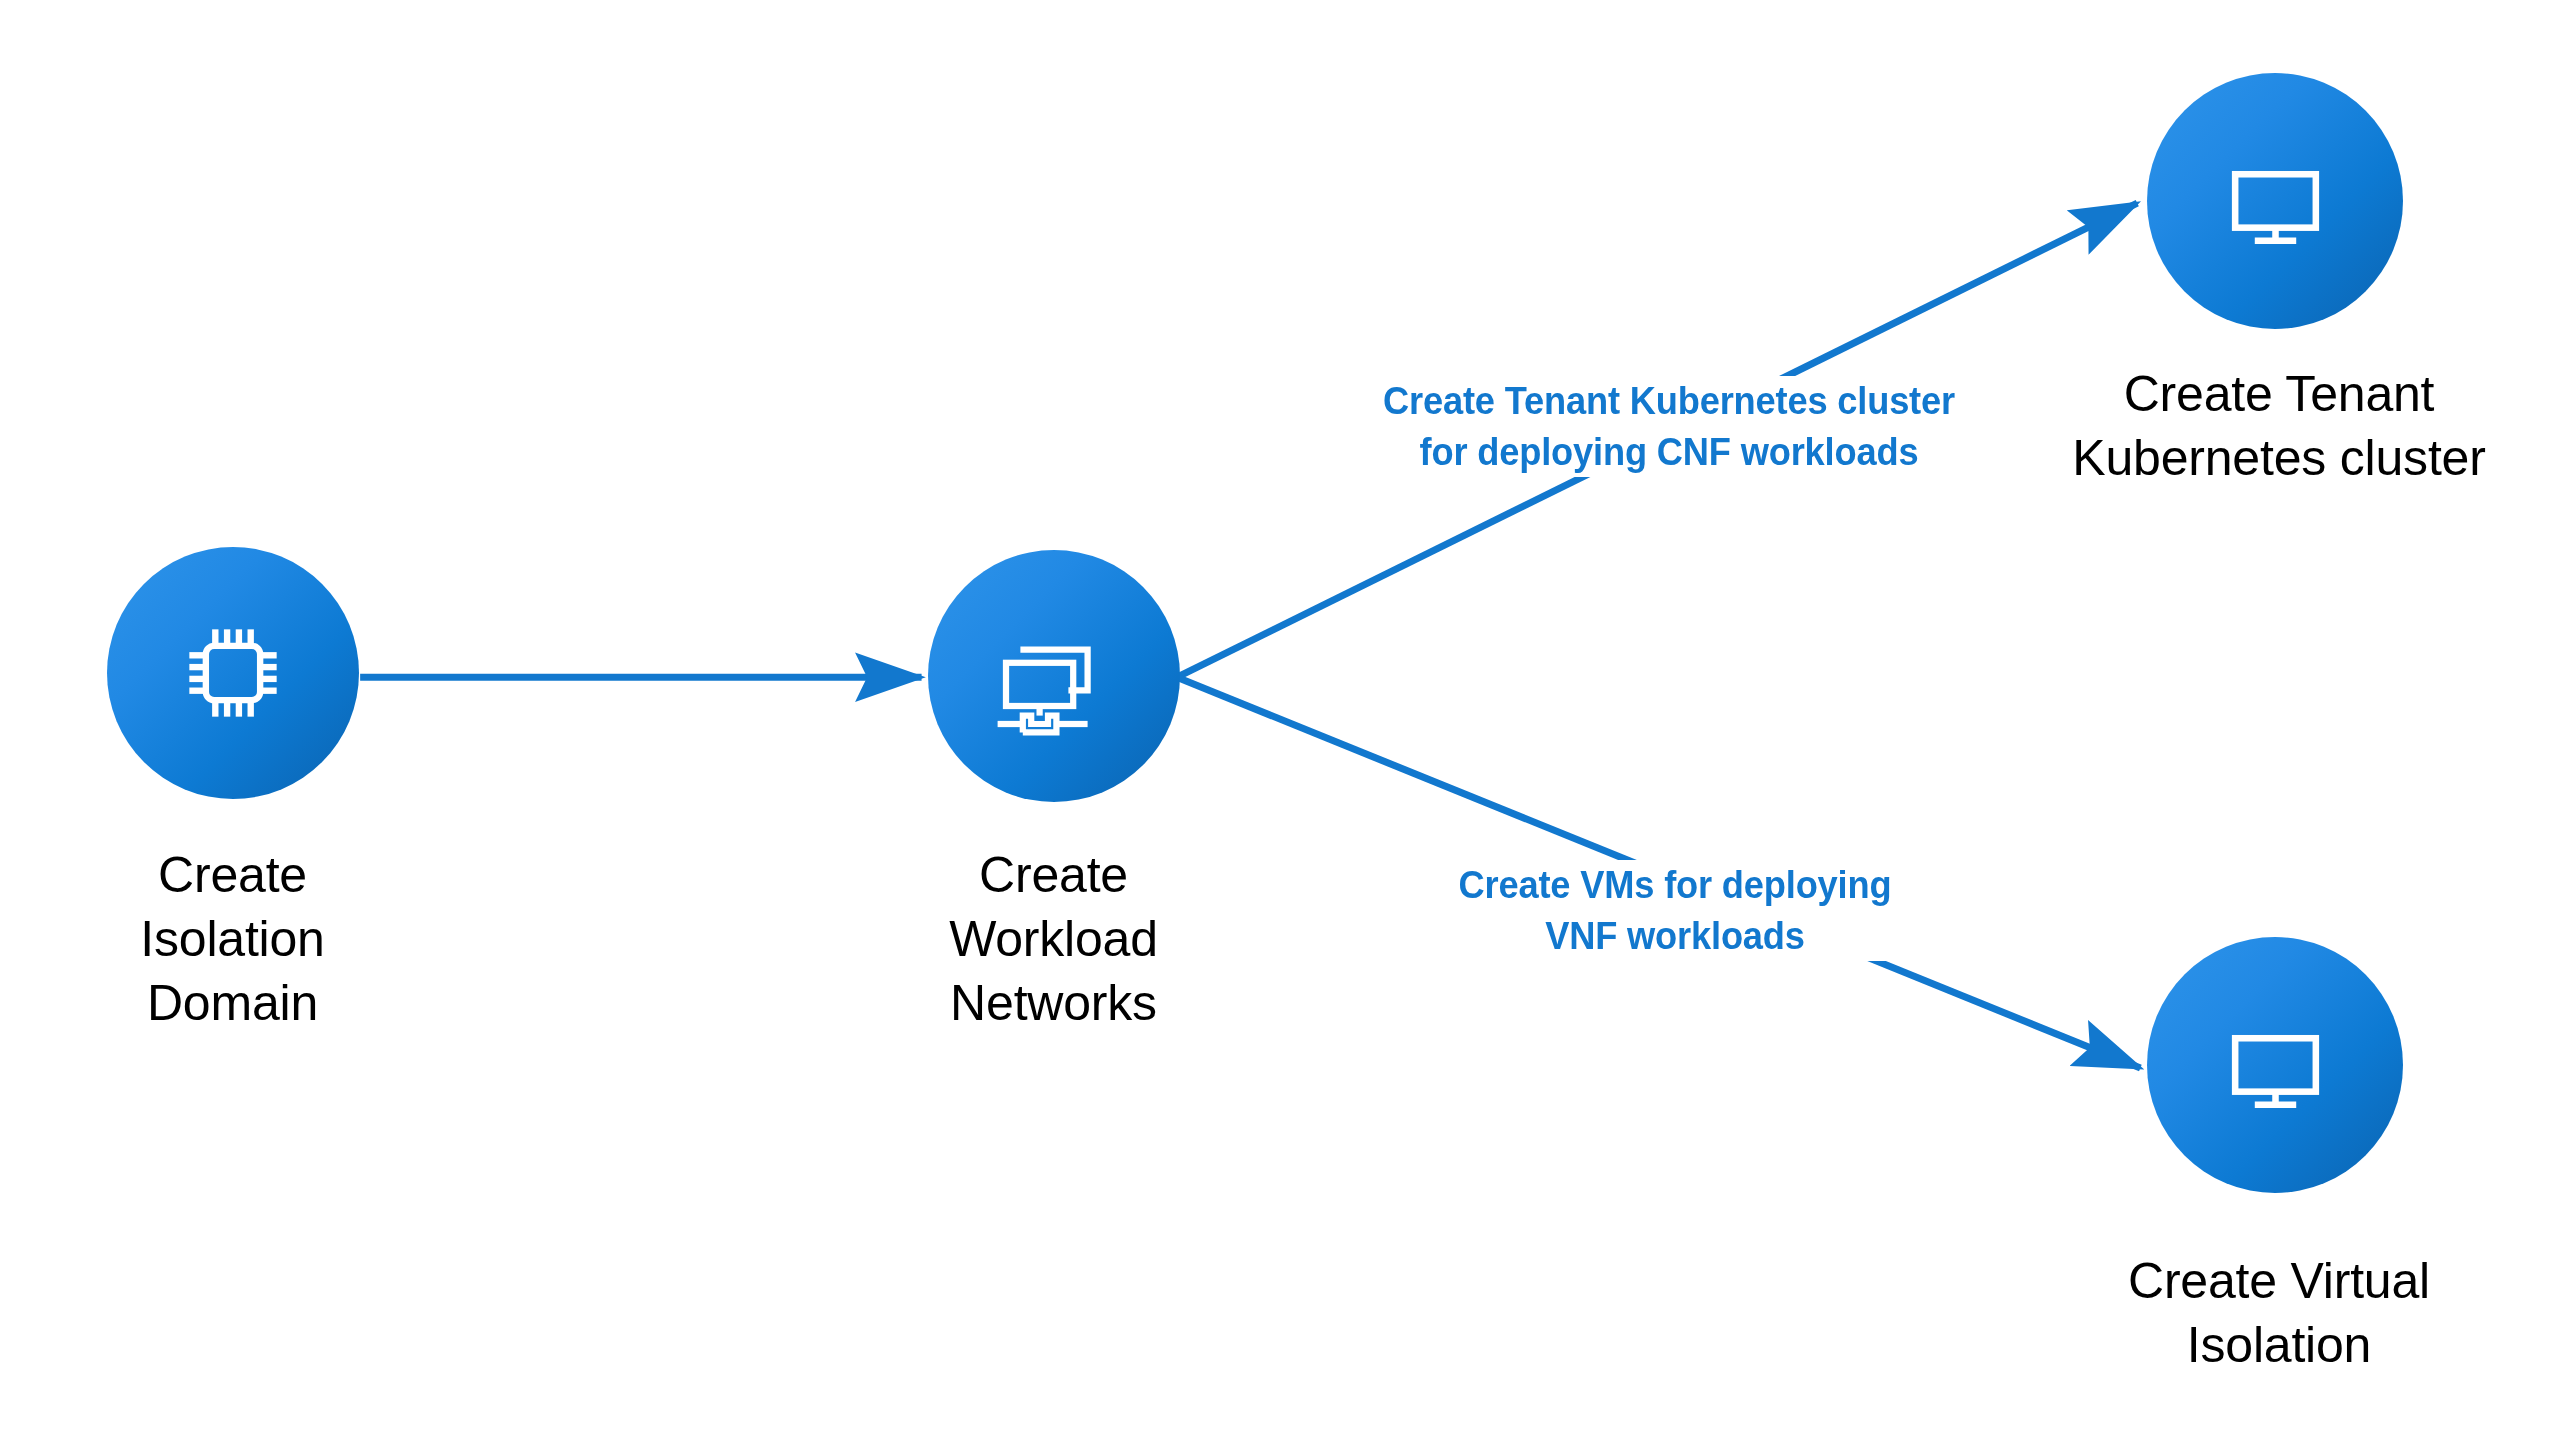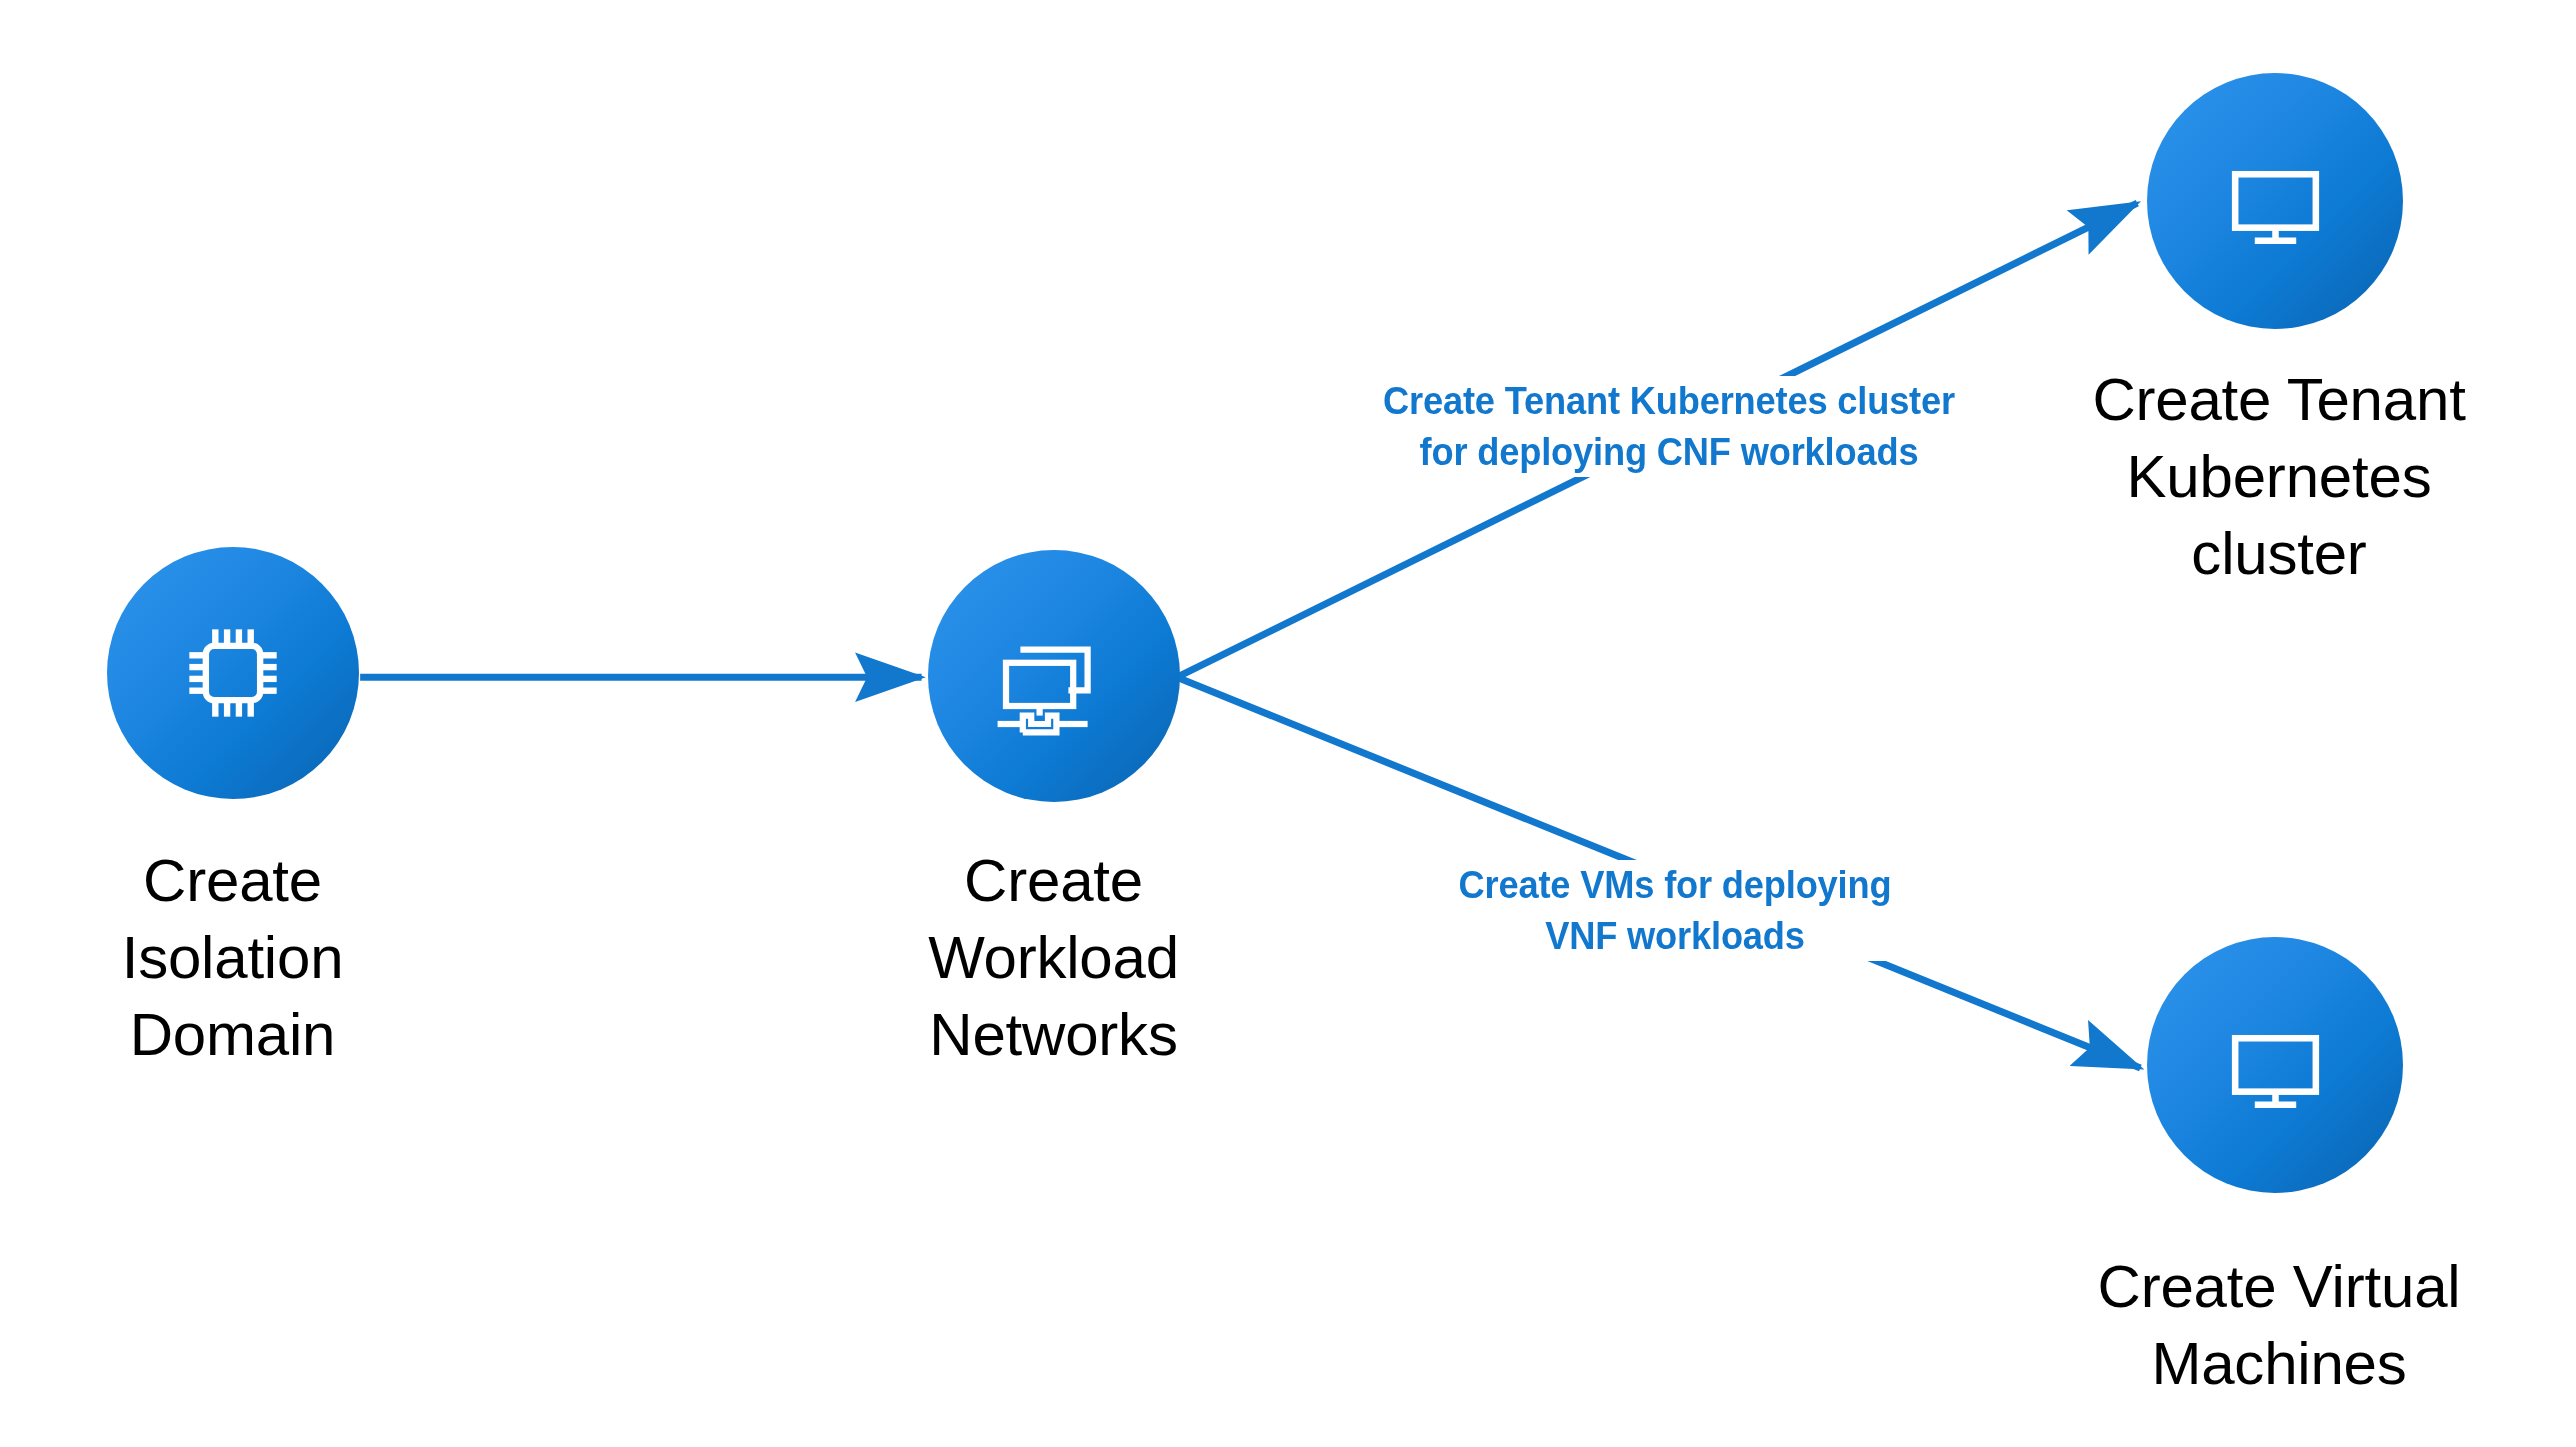--- a/index.html
+++ b/index.html
@@ -48,21 +48,21 @@
     align-items: center;
     justify-content: center;
   }
   .node-circle svg {
     display: block;
   }
   .node-label {
     position: absolute;
     text-align: center;
     color: #000000;
-    font-size: 60px;
+    font-size: 50px;
     line-height: 1.28;
     font-weight: 400;
     letter-spacing: -0.2px;
     white-space: pre-line;
   }
 
   
   .edge-label {
     position: absolute;
     text-align: center;
@@ -175,17 +175,17 @@
     <div class="node-circle" style="left:2147px; top:937px; width:256px; height:256px;">
       <span>
         <svg width="109" height="109" viewBox="0 0 100 100" fill="none" stroke="#ffffff" stroke-width="6" stroke-linecap="butt" stroke-linejoin="miter">
           <rect x="13" y="25" width="74" height="49"></rect>
           <line x1="50" y1="74" x2="50" y2="86"></line>
           <line x1="31" y1="86" x2="69" y2="86"></line>
         </svg>
       </span>
     </div>
     <div class="node-label" style="left:2035px; top:1249px; width:488px;">Create Virtual
-Machines</div>
+Isolation</div>
   </div>
 
 </div>
 
 
 </body></html>

